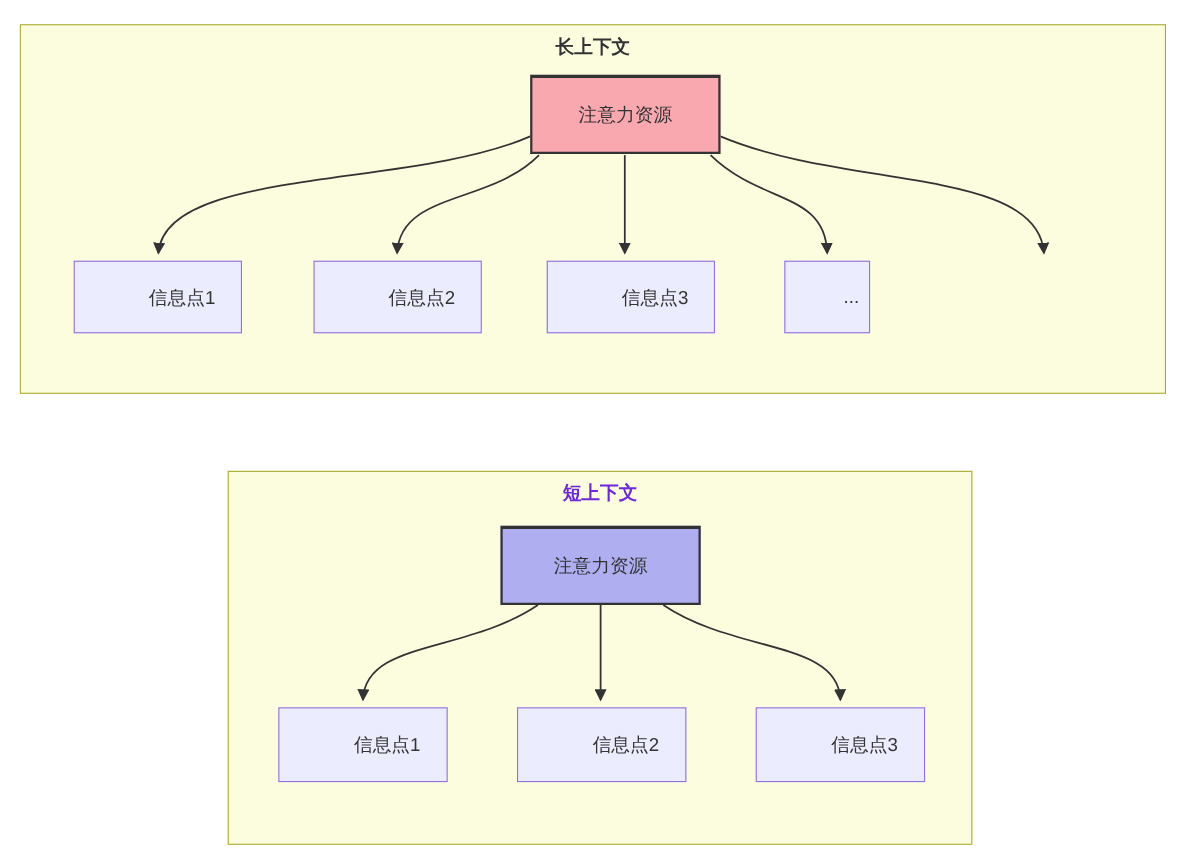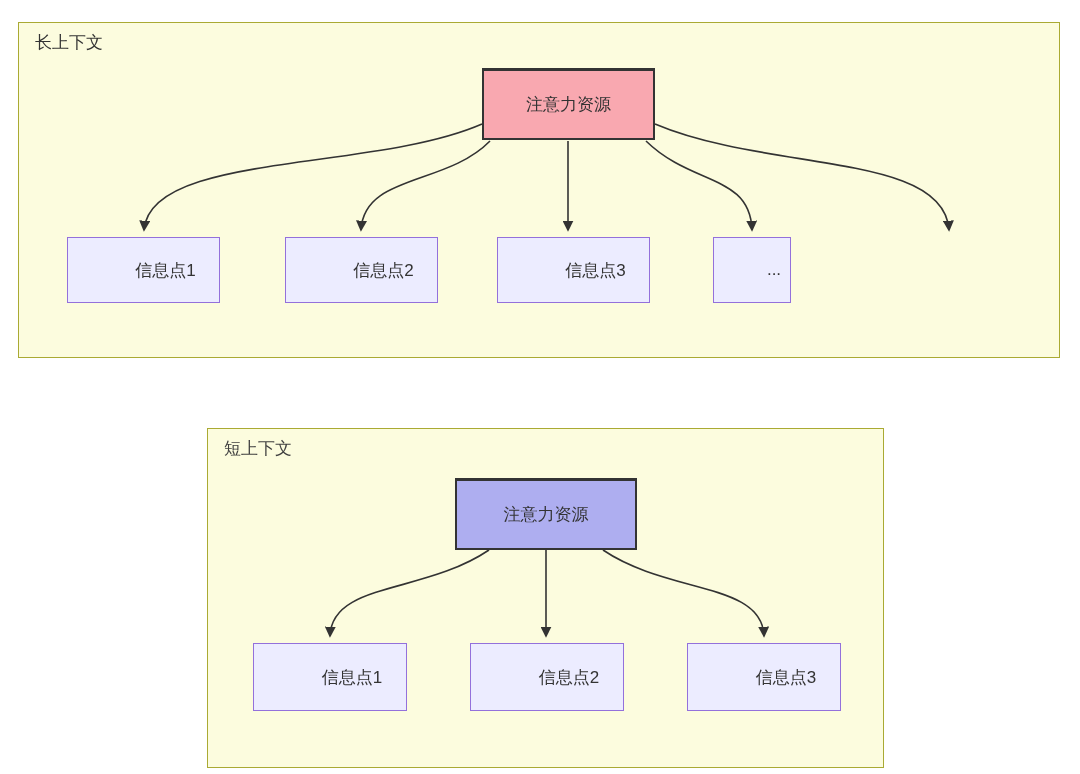--- a/index.html
+++ b/index.html
@@ -17,25 +17,26 @@
   }
   .subgraph {
     position: absolute;
     background: #FCFCDE;
     border: 1.5px solid #AAAA33;
     box-sizing: border-box;
   }
   .subgraph-title {
     position: absolute;
     top: 8px;
-    left: 16px;
+    left: 0;
     width: 100%;
-    text-align: left;
+    text-align: center;
     font-size: 17px;
     color: #333333;
+    font-weight: bold;
   }
   .edge-layer {
     position: absolute;
     left: 0;
     top: 0;
     pointer-events: none;
   }
   .node {
     position: absolute;
     box-sizing: border-box;
@@ -71,21 +72,21 @@
 </head>
 <body>
 
 <div class="stage">
 
   <div class="subgraph" style="left: 18px; top: 22px; width: 1042px; height: 336px; background-color: rgb(252, 252, 222); border-color: rgb(170, 170, 51);">
     <div class="subgraph-title" style="color: rgb(51, 51, 51);">长上下文</div>
   </div>
 
   <div class="subgraph" style="left: 207px; top: 428px; width: 677px; height: 340px; background-color: rgb(252, 252, 222); border-color: rgb(170, 170, 51);">
-    <div class="subgraph-title" style="color: #404040;">短上下文</div>
+    <div class="subgraph-title" style="color: #6d28d9;">短上下文</div>
   </div>
 
   <svg class="edge-layer" width="1080" height="774" viewBox="0 0 1080 774">
     <defs>
       <marker id="arrowhead" viewBox="0 0 10 10" refX="8.5" refY="5" markerWidth="11" markerHeight="11" markerUnits="userSpaceOnUse" orient="auto">
         <path d="M0,0 L10,5 L0,10 Z" style="fill: rgb(51, 51, 51);"></path>
       </marker>
     </defs>
 
     <path class="edge" d="M482,124 C372,172 150,152 144,230" marker-end="url(#arrowhead)" style="stroke: rgb(51, 51, 51);"></path>

